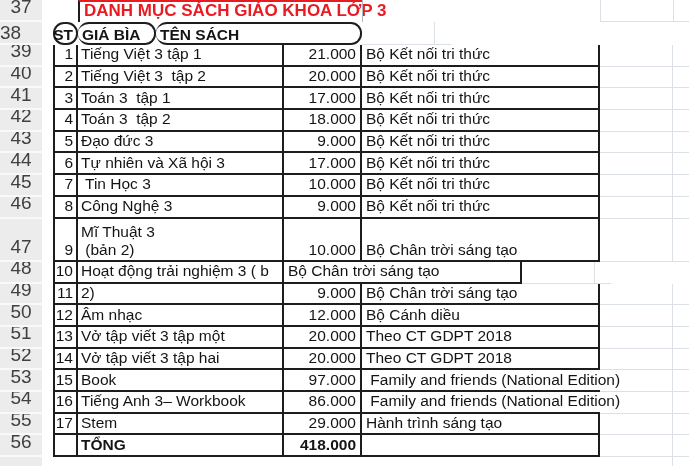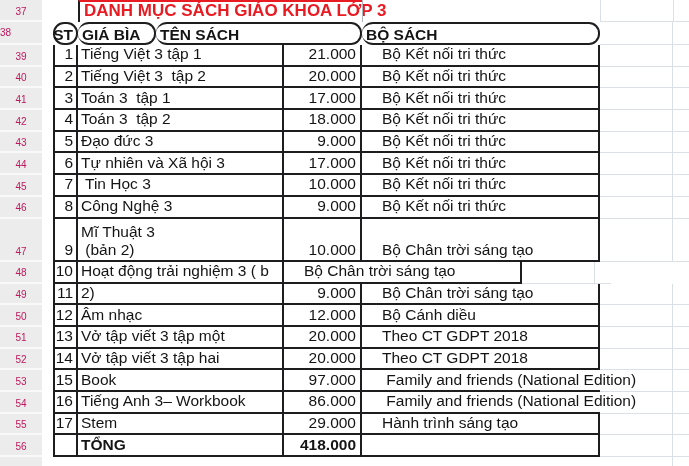--- a/index.html
+++ b/index.html
@@ -25,28 +25,28 @@
   .r-header{height:23px;}
   .r-data{height:21.7px;text-align:right;}
   .r-tall{height:43.4px;}
   
   .c-num{width:42px;}
   .c-gap{width:11px;}
   .c-gap2{width:36px;}
   .c-stt{width:25px;justify-content:flex-end;padding-right:3px;}
   .c-name{width:206px;padding-left:3px;}
   .c-price{width:78px;justify-content:flex-end;padding-right:4px;}
-  .c-series{width:238px;padding-left:20px;}
+  .c-series{width:238px;padding-left:4px;}
   .c-title{width:284px;}
   .c-mid{width:238px;}
   .c-ghost{width:89px;}
   
   .rownum{
     background:var(--row-header-bg);justify-content:center;
-    font-size:10px;color:#be185d;border-bottom:2px solid #f9f9f9;
+    font-size:19px;color:#404040;border-bottom:2px solid #f9f9f9;
     padding-bottom:3px;
   }
   
   .tb{border-right:2px solid var(--grid-bold);border-bottom:2px solid var(--grid-bold);}
   .tb.c-stt{border-left:2px solid var(--grid-bold);}
   .r-header .tb{border-top:2px solid var(--grid-bold);font-weight:bold;border-radius:11px;}
   .r-header .cell{display:block;line-height:18px;padding-top:2px;padding-bottom:0;}
   .r-header .c-stt{text-indent:-7px;overflow:visible;text-align:right;padding-right:3px;}
   .r-header .c-name,.r-header .c-series{padding-left:4px;}
   .r-header .c-price{text-align:left;padding-left:4px;}
@@ -85,21 +85,20 @@
     <div class="cell c-mid"></div>
     <div class="cell c-ghost g-title"></div>
   </div>
 
   <div class="row r-header">
     <div class="cell c-num rownum">38</div>
     <div class="c-gap"></div>
     <div class="cell c-stt tb">ST</div>
     <div class="cell c-price tb">GIÁ BÌA</div>
     <div class="cell c-name tb">TÊN SÁCH</div>
-    <div class="cell c-series tb">BỘ SÁCH</div>
     <div class="cell c-ghost"></div>
   </div>
 
   <div id="rows-host">
       <div class="row r-data">
     <div class="cell c-num rownum">39</div>
     <div class="c-gap"></div>
     <div class="cell c-stt tb">1</div>
     <div class="cell c-name tb">Tiếng Việt 3 tập 1</div>
     <div class="cell c-price tb">21.000</div>

